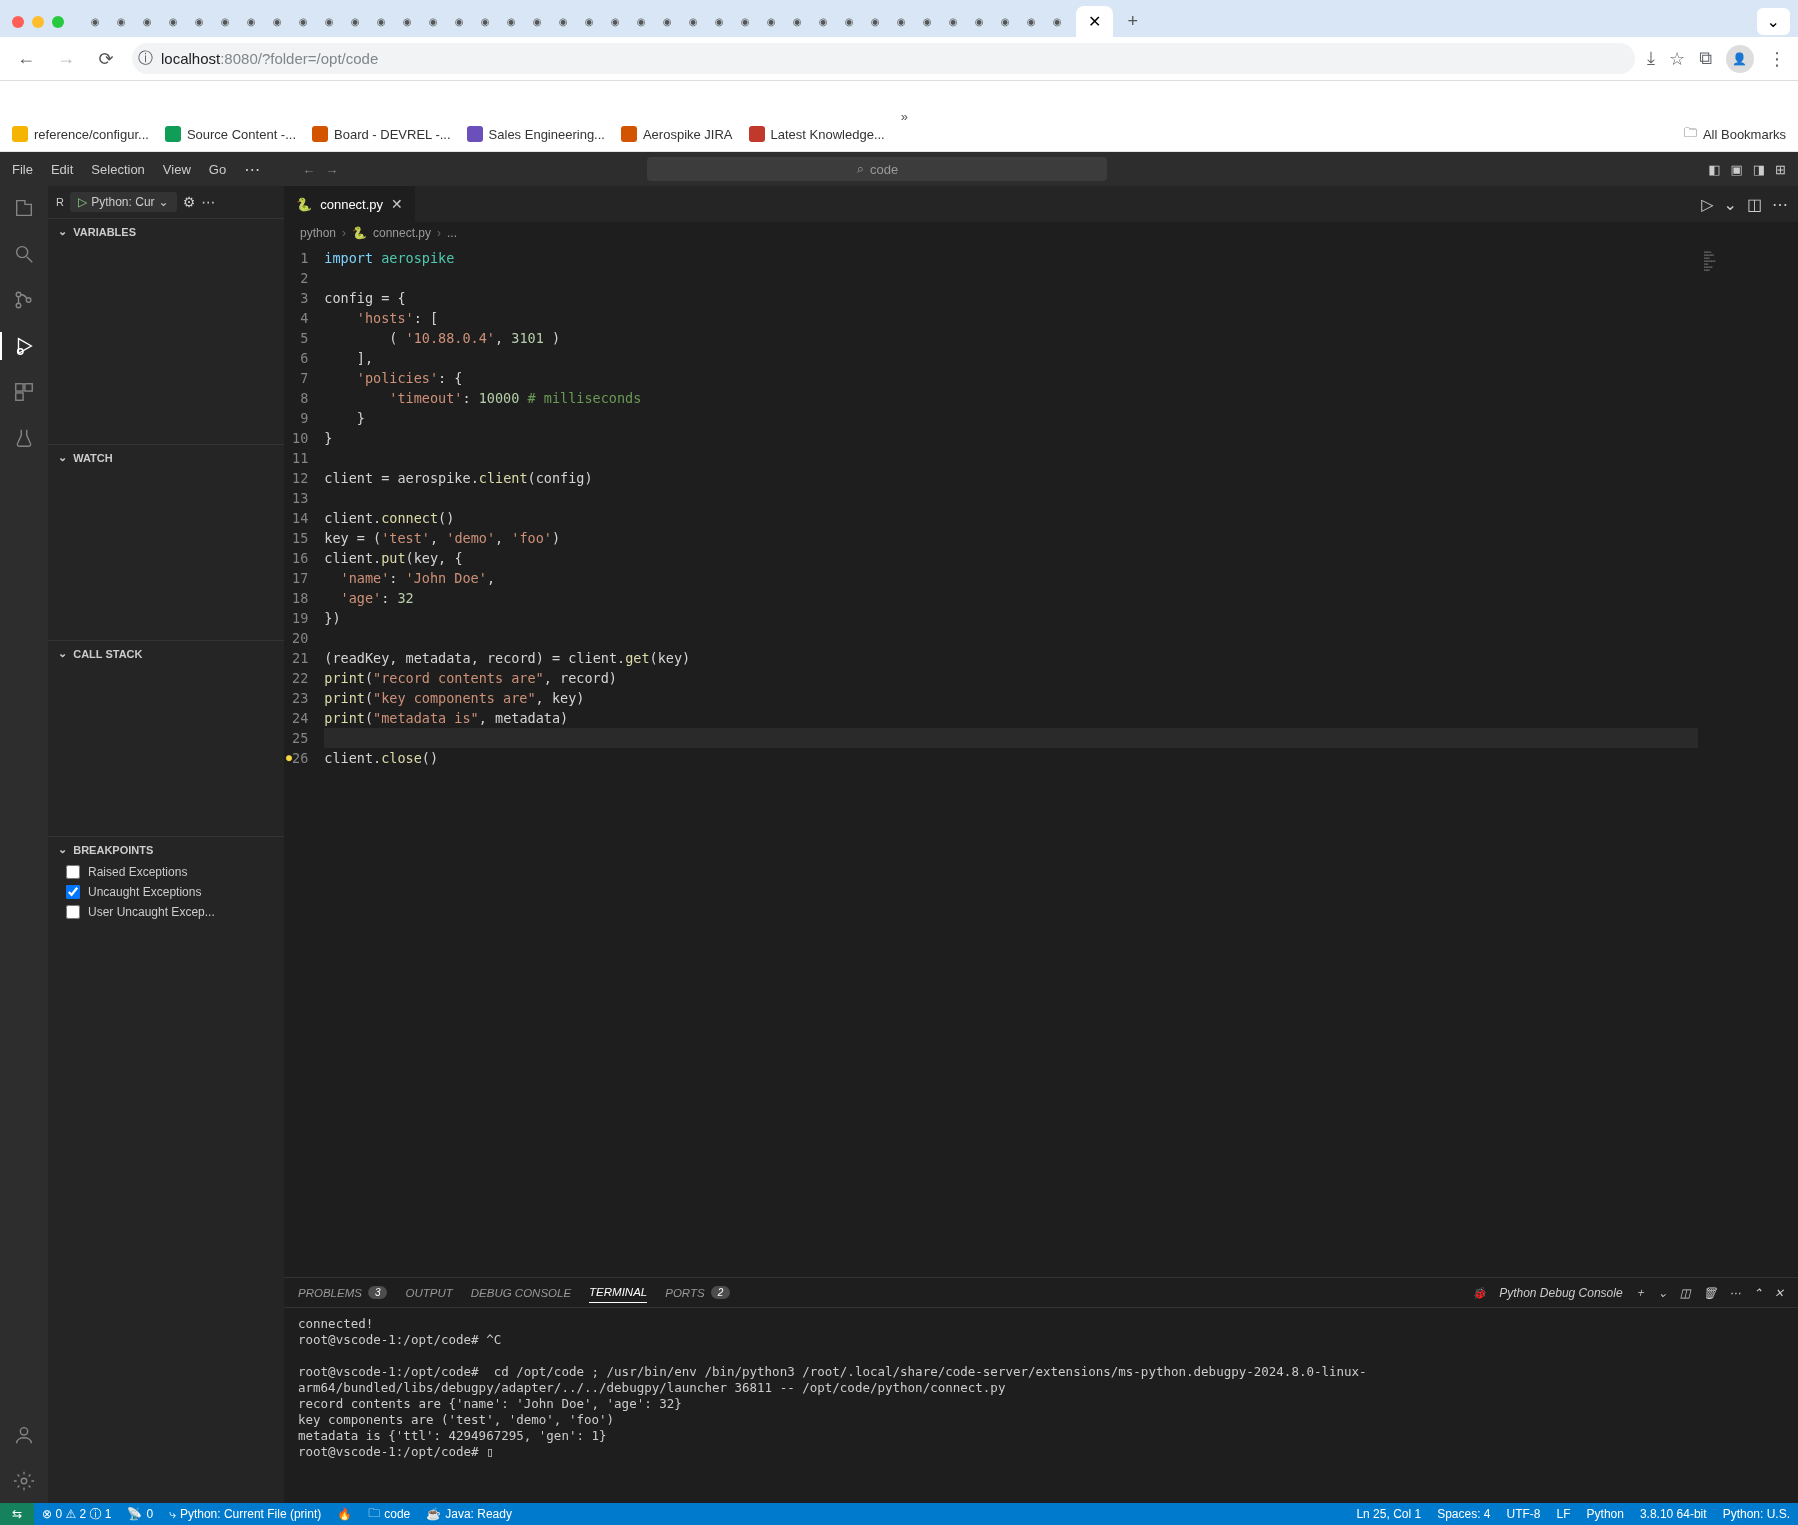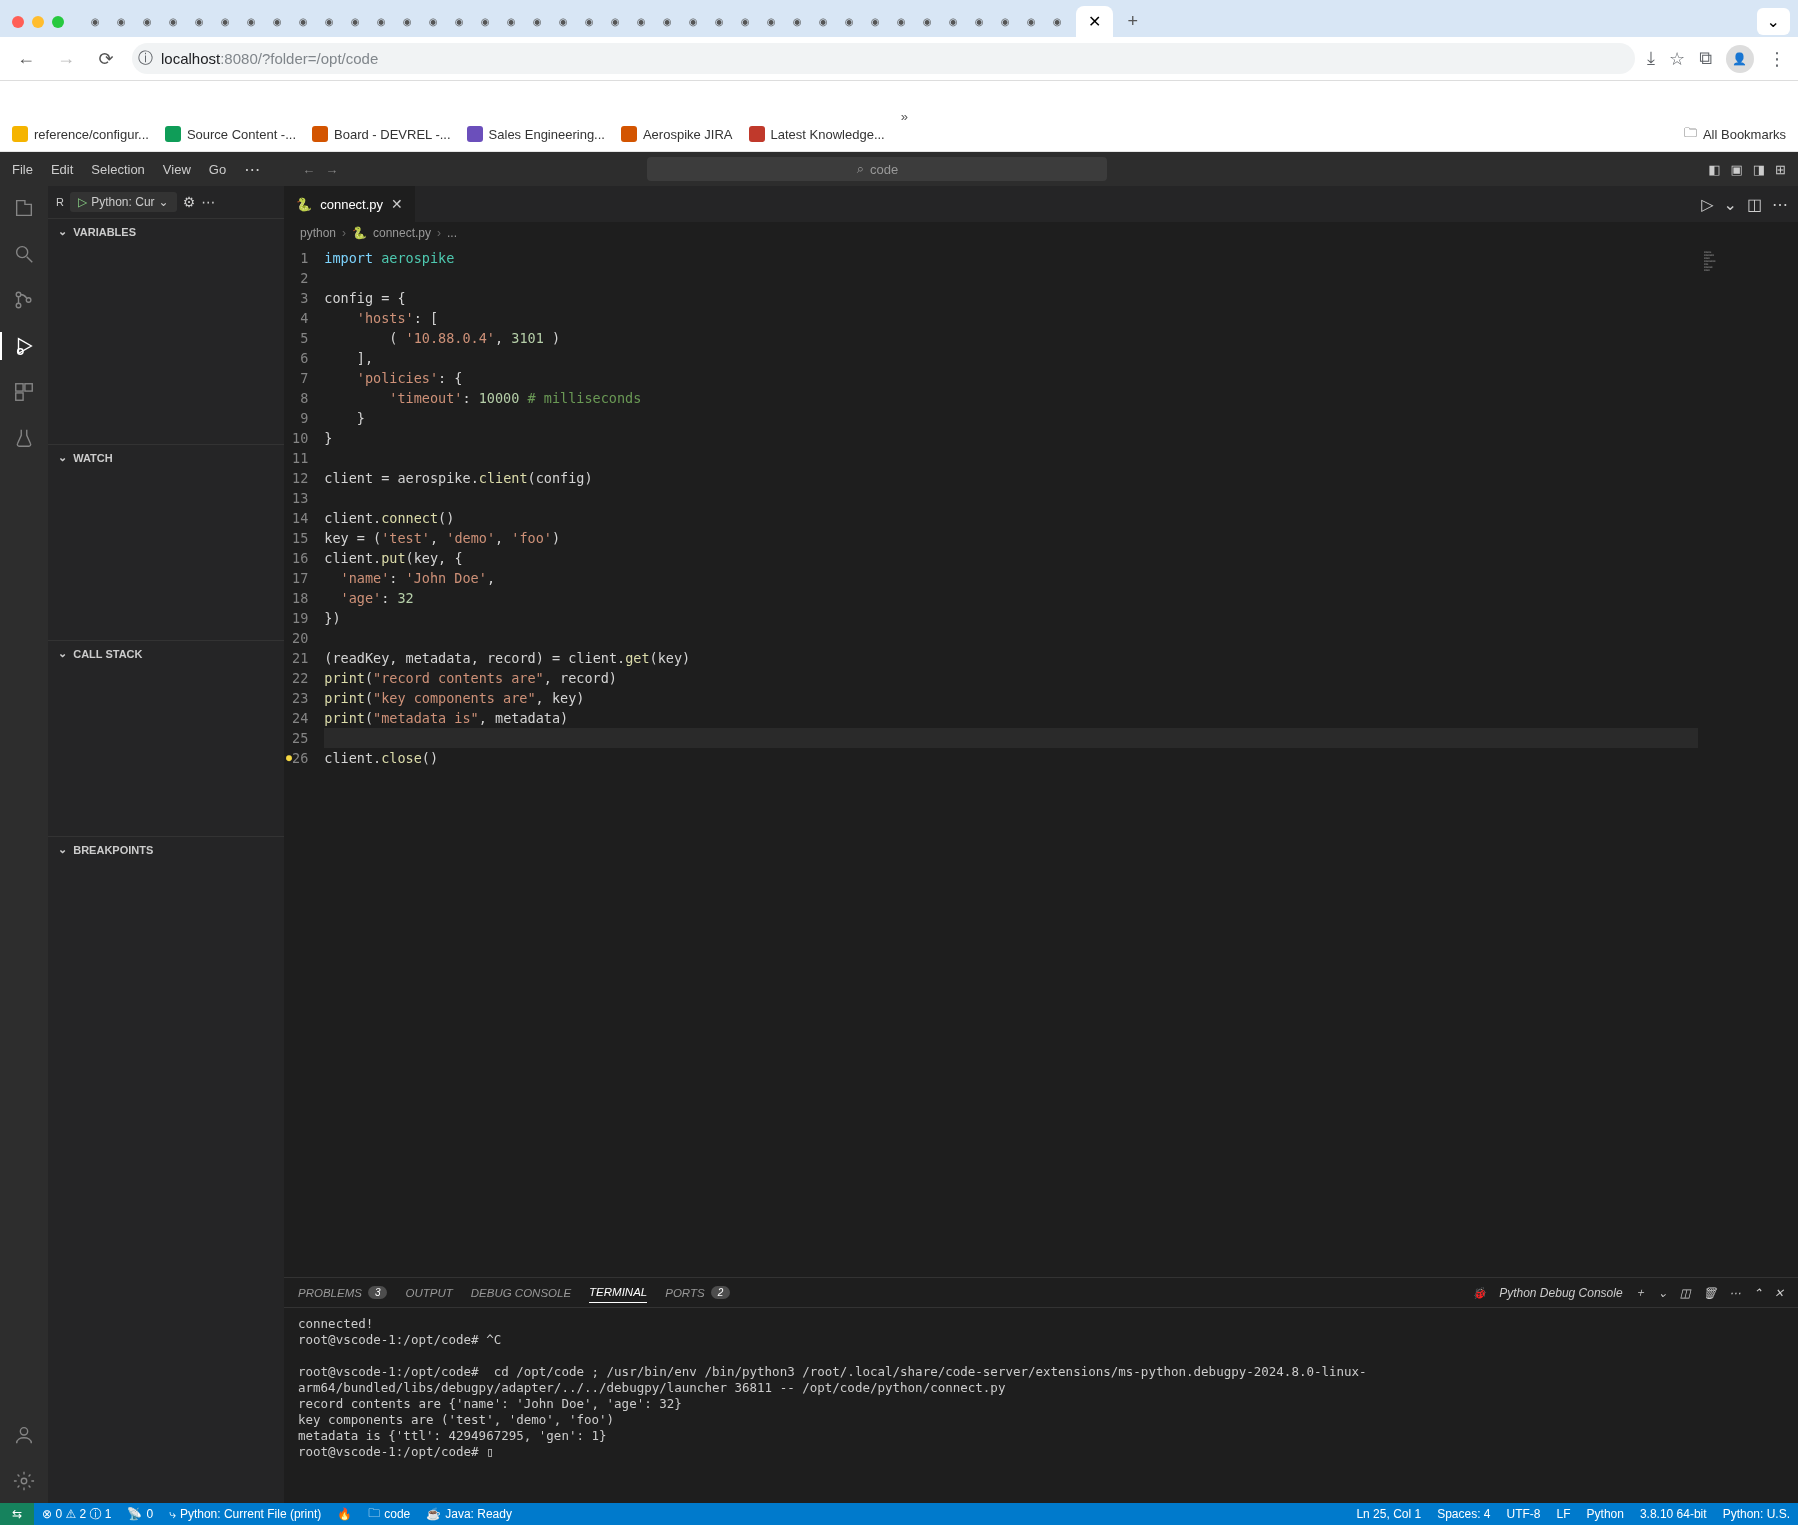--- a/index.html
+++ b/index.html
@@ -300,20 +300,34 @@
           <span>⌄</span>
           <span>CALL STACK</span>
         </div>
         <div class="sb-section-body" style="height:170px;"></div>
       </div>
       <div class="sb-section">
         <div class="sb-section-title">
           <span>⌄</span>
           <span>BREAKPOINTS</span>
         </div>
+        <div id="breakpoints-list">
+            <div class="sb-breakpoint-item">
+              <input type="checkbox" style="">
+              <span>Raised Exceptions</span>
+            </div>
+            <div class="sb-breakpoint-item">
+              <input type="checkbox" checked="" style="">
+              <span>Uncaught Exceptions</span>
+            </div>
+            <div class="sb-breakpoint-item">
+              <input type="checkbox" style="">
+              <span>User Uncaught Excep...</span>
+            </div>
+          </div>
       </div>
     </div>
 
     <div class="editor-area">
       <div class="tabs">
         <div class="etab">
           <span style="color:#3776ab;">🐍</span>
           <span>connect.py</span>
           <span class="close">✕</span>
         </div>

